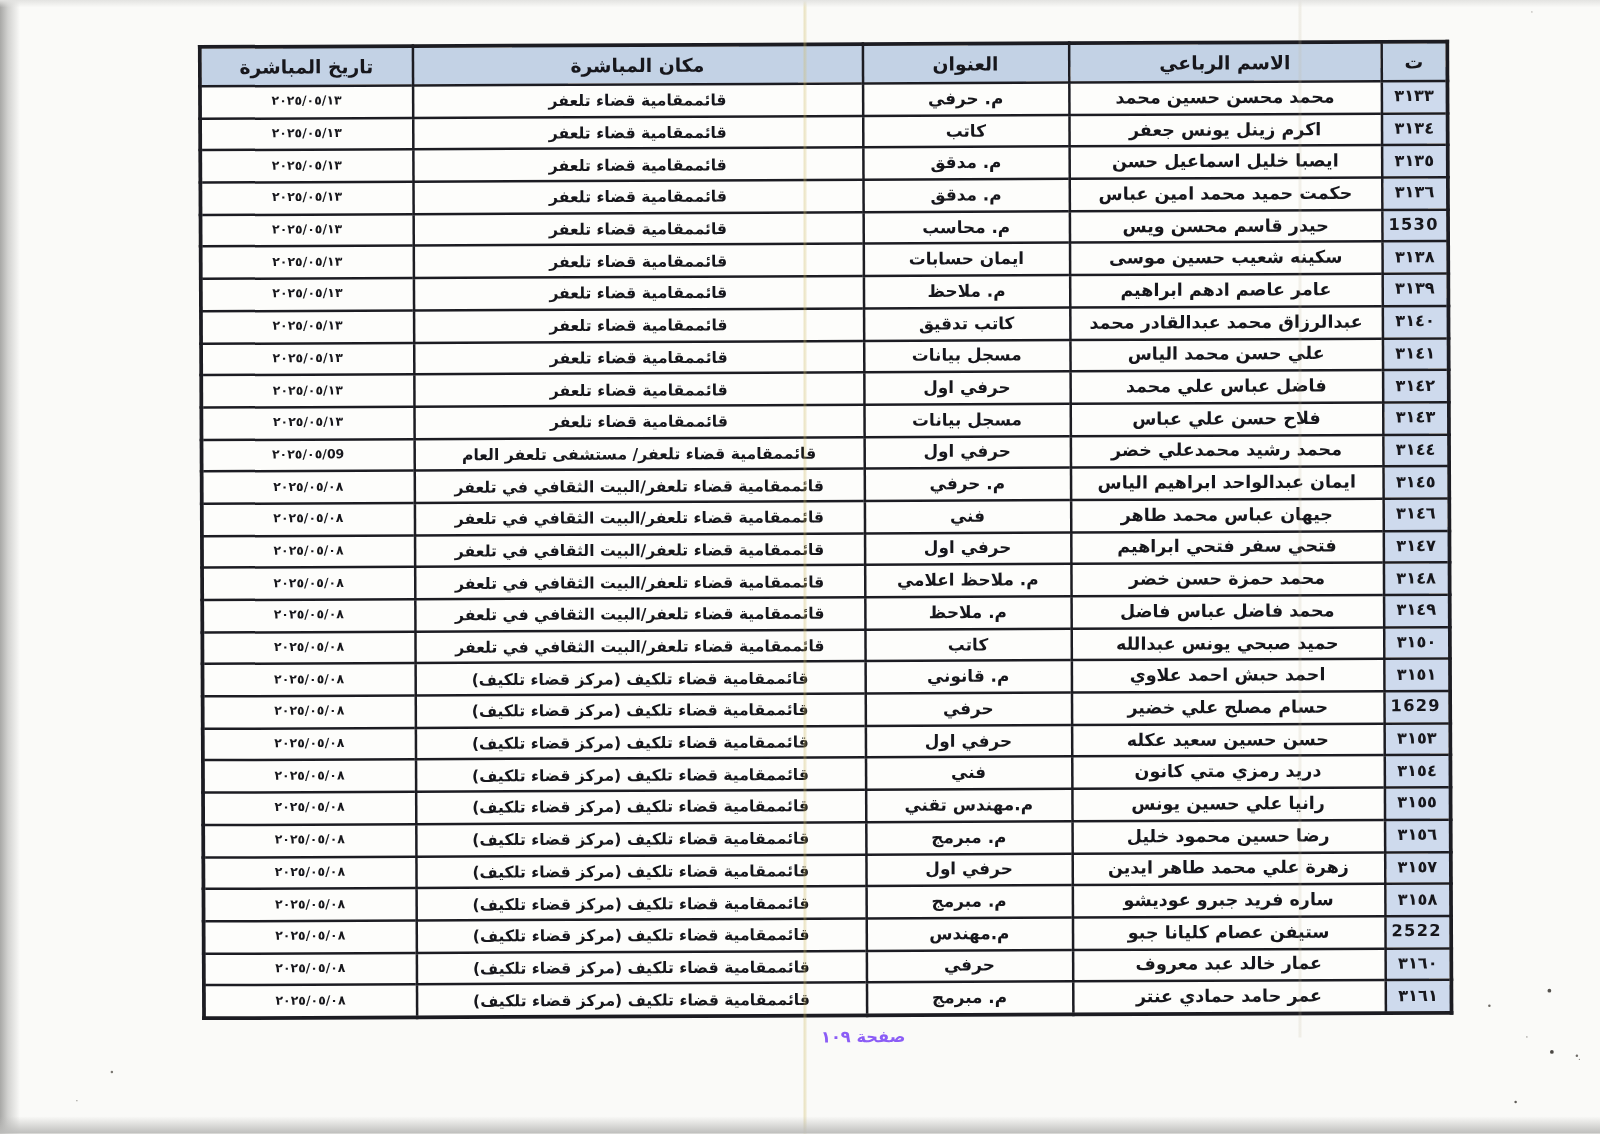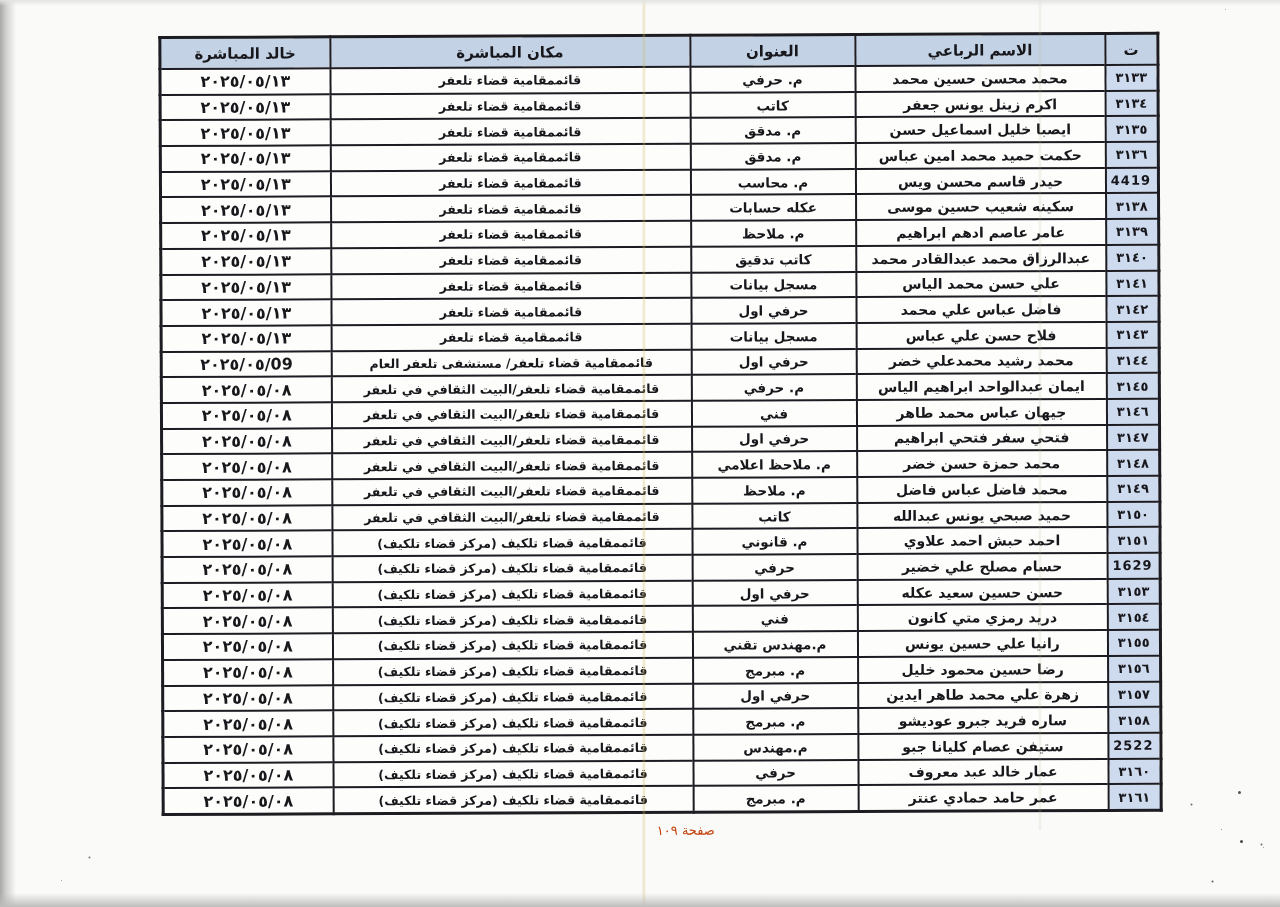--- a/index.html
+++ b/index.html
@@ -56,30 +56,30 @@
     overflow:hidden;white-space:nowrap;
   }
   table.roster thead th{
     height:29px;font-size:15px;
     background:#c3d2e5;
   }
   table.roster tbody td{height:23.7px;font-size:13.5px;}
   table.roster td.cell-no{background:#cedaed;font-size:13px;letter-spacing:1px;}
   table.roster td.cell-name{font-size:14px;}
   table.roster td.cell-place{font-size:12.5px;}
-  table.roster td.cell-date{direction:ltr;font-size:16px;letter-spacing:1px;}
+  table.roster td.cell-date{direction:ltr;font-size:10px;letter-spacing:1px;}
   col.c-no{width:53px;}
   col.c-name{width:250px;}
   col.c-title{width:165px;}
   col.c-place{width:360px;}
   col.c-date{width:170px;}
 
   .page-footer{
     position:absolute;left:655px;top:823px;
-    direction:rtl;font-size:13px;font-weight:normal;color:#c2410c;
+    direction:rtl;font-size:13px;font-weight:bold;color:#8b5cf6;
     letter-spacing:0.5px;
   }
 </style>
 </head>
 <body>
 
 <div class="scan-content">
 
   <table class="roster">
     <colgroup>
@@ -88,21 +88,21 @@
         <col class="c-title">
         <col class="c-place">
         <col class="c-date">
     </colgroup>
     <thead>
       <tr>
         <th>ت</th>
         <th>الاسم الرباعي</th>
         <th>العنوان</th>
         <th>مكان المباشرة</th>
-        <th>خالد المباشرة</th>
+        <th>تاريخ المباشرة</th>
       </tr>
     </thead>
     <tbody>
         <tr>
       <td class="cell-no">٣١٣٣</td>
       <td class="cell-name">محمد محسن حسين محمد</td>
       <td class="cell-title">م. حرفي</td>
       <td class="cell-place">قائممقامية قضاء تلعفر</td>
       <td class="cell-date">٢٠٢٥/٠٥/١٣</td>
     </tr>
@@ -121,30 +121,30 @@
       <td class="cell-date">٢٠٢٥/٠٥/١٣</td>
     </tr>
         <tr>
       <td class="cell-no">٣١٣٦</td>
       <td class="cell-name">حكمت حميد محمد امين عباس</td>
       <td class="cell-title">م. مدقق</td>
       <td class="cell-place">قائممقامية قضاء تلعفر</td>
       <td class="cell-date">٢٠٢٥/٠٥/١٣</td>
     </tr>
         <tr>
-      <td class="cell-no">4419</td>
+      <td class="cell-no">1530</td>
       <td class="cell-name">حيدر قاسم محسن ويس</td>
       <td class="cell-title">م. محاسب</td>
       <td class="cell-place">قائممقامية قضاء تلعفر</td>
       <td class="cell-date">٢٠٢٥/٠٥/١٣</td>
     </tr>
         <tr>
       <td class="cell-no">٣١٣٨</td>
       <td class="cell-name">سكينه شعيب حسين موسى</td>
-      <td class="cell-title">عكله حسابات</td>
+      <td class="cell-title">ايمان حسابات</td>
       <td class="cell-place">قائممقامية قضاء تلعفر</td>
       <td class="cell-date">٢٠٢٥/٠٥/١٣</td>
     </tr>
         <tr>
       <td class="cell-no">٣١٣٩</td>
       <td class="cell-name">عامر عاصم ادهم ابراهيم</td>
       <td class="cell-title">م. ملاحظ</td>
       <td class="cell-place">قائممقامية قضاء تلعفر</td>
       <td class="cell-date">٢٠٢٥/٠٥/١٣</td>
     </tr>

